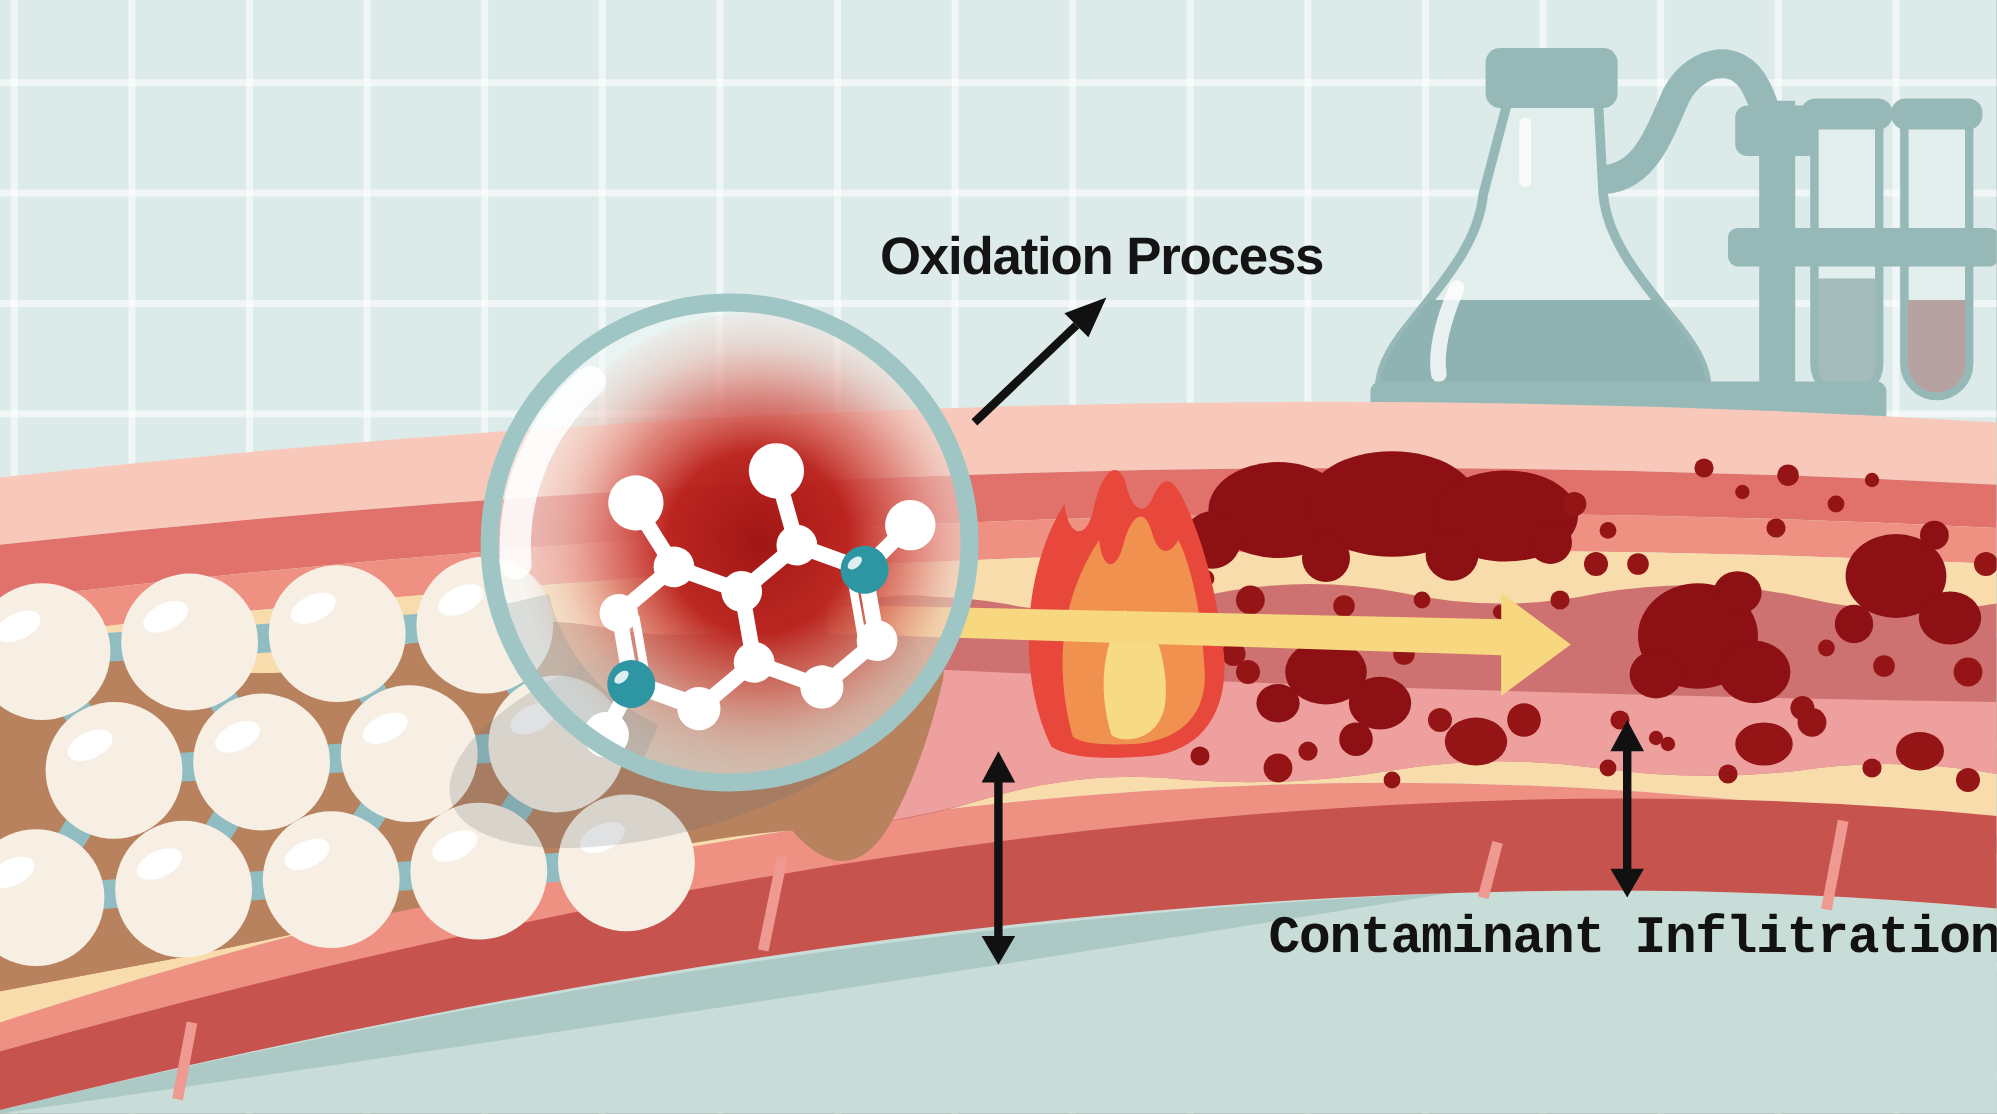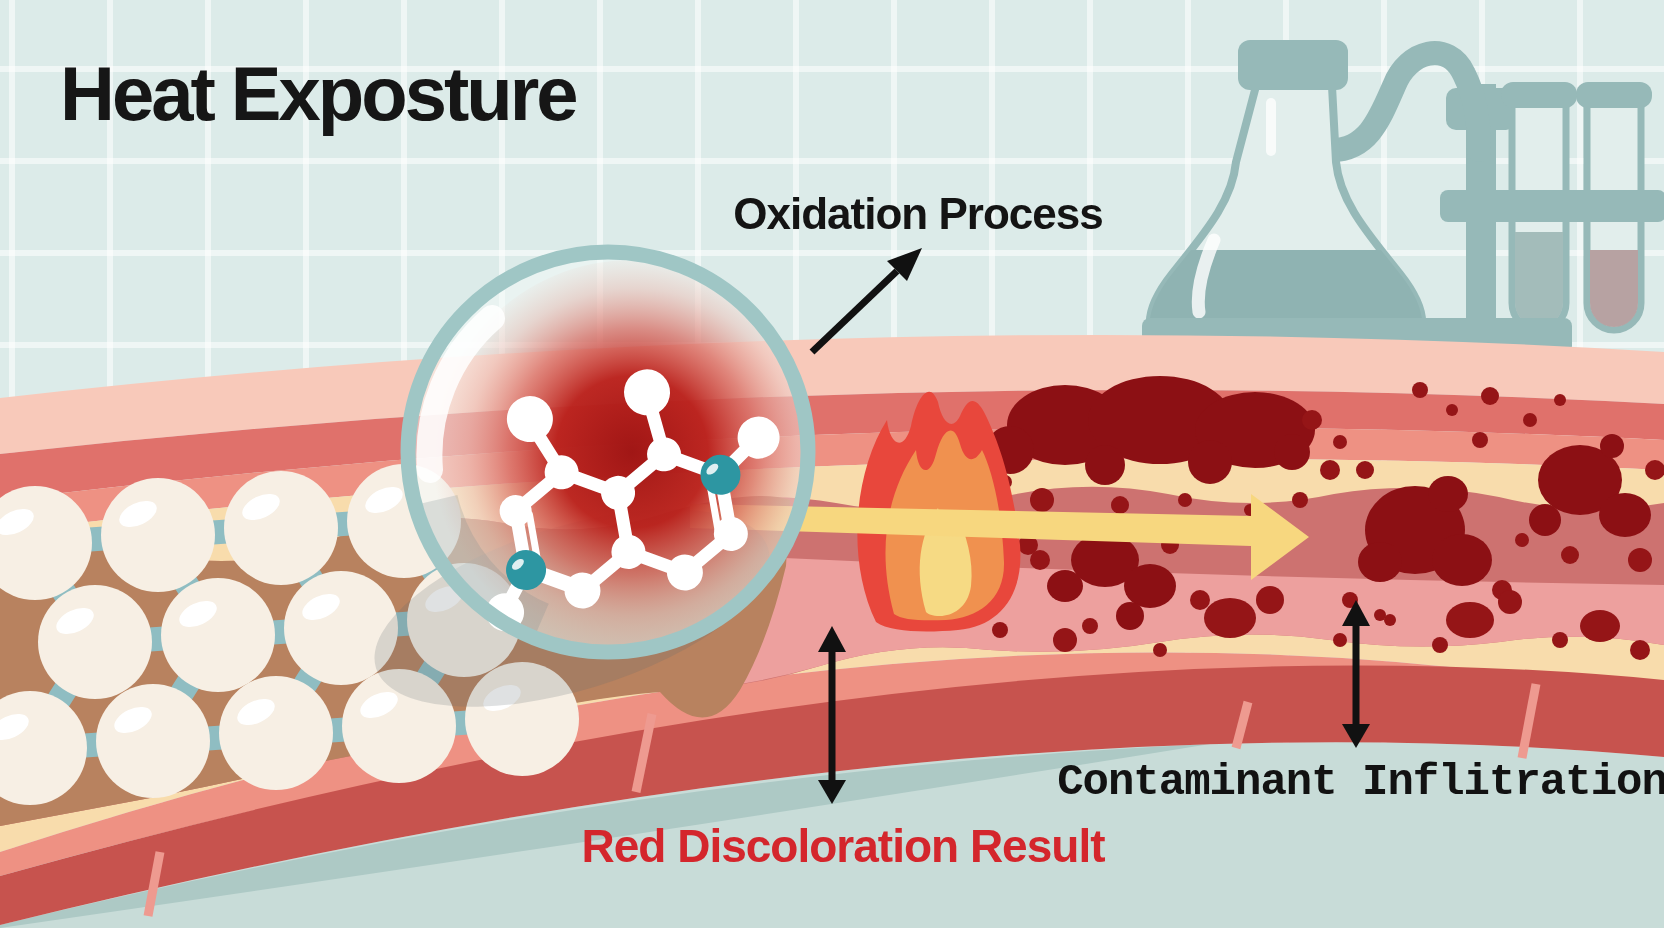--- a/index.html
+++ b/index.html
@@ -366,17 +366,15 @@
     <polygon points="832,626 818,652 846,652" stroke="none"></polygon>
     <polygon points="832,804 818,780 846,780" stroke="none"></polygon>
   </g>
   <g stroke="#111111" fill="#111111">
     <line x1="1356" y1="622" x2="1356" y2="728" stroke-width="7"></line>
     <polygon points="1356,600 1342,626 1370,626" stroke="none"></polygon>
     <polygon points="1356,748 1342,724 1370,724" stroke="none"></polygon>
   </g>
 </svg>
 
-  <div class="lbl title">Heat Exposture</div>
   <div class="lbl lbl-oxidation">Oxidation Process</div>
-  <div class="lbl lbl-red">Red Discoloration Result</div>
   <div class="lbl lbl-contaminant">Contaminant Inflitration</div>
 </div>
 
 </body></html>

